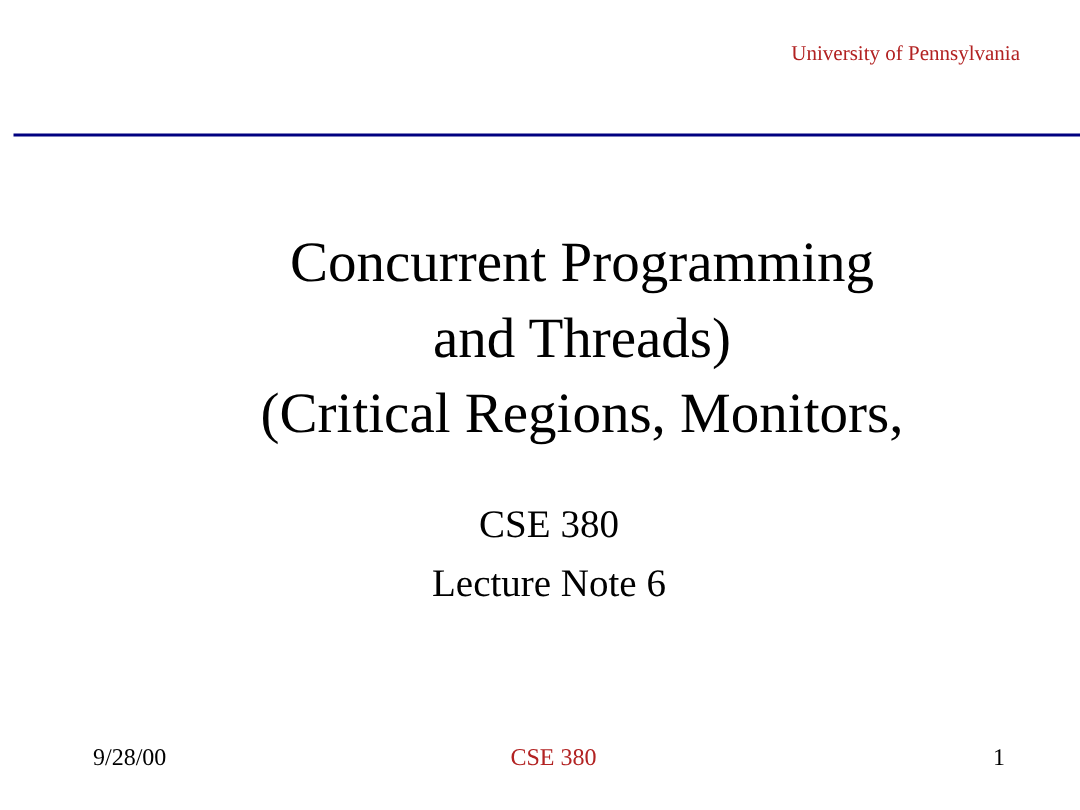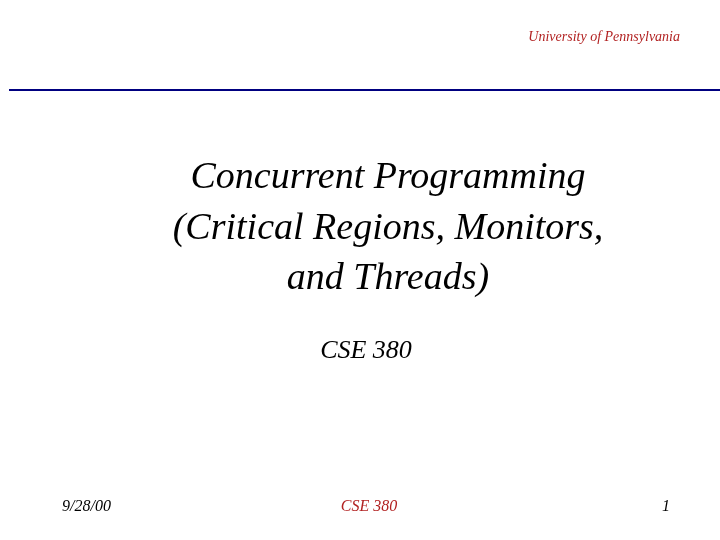--- a/index.html
+++ b/index.html
@@ -1,19 +1,18 @@
 <!DOCTYPE html>
 <html><head>
   <meta charset="utf-8">
   <style>
     * {
       margin: 3px;
       padding: 0;
       box-sizing: border-box;
-      font-style: italic;
     }
     body {
       width: 720px;
       height: 540px;
       background: #ffffff;
       font-family: "Times New Roman", Times, serif;
       position: relative;
       overflow: hidden;
     }
     .header-university {
@@ -81,25 +80,26 @@
 <body>
 
 <div class="header-university">
   <span>University of Pennsylvania</span>
 </div>
 
 <div class="divider"></div>
 
 <div class="title">
   <div>Concurrent Programming</div>
+  <div>and Threads)</div>
   <div>(Critical Regions, Monitors,</div>
-  <div>and Threads)</div>
 </div>
 
 <div class="subtitle">
   <div>CSE 380</div>
+  <div>Lecture Note 6</div>
 </div>
 
 <div class="footer">
   <span class="footer-date">9/28/00</span>
   <span class="footer-course">CSE 380</span>
   <span class="footer-page">1</span>
 </div>
 
 </body></html>

